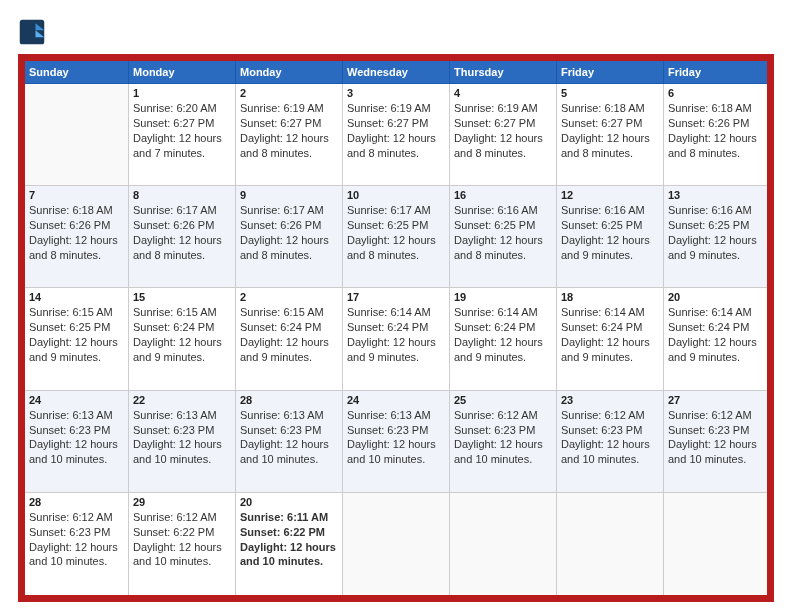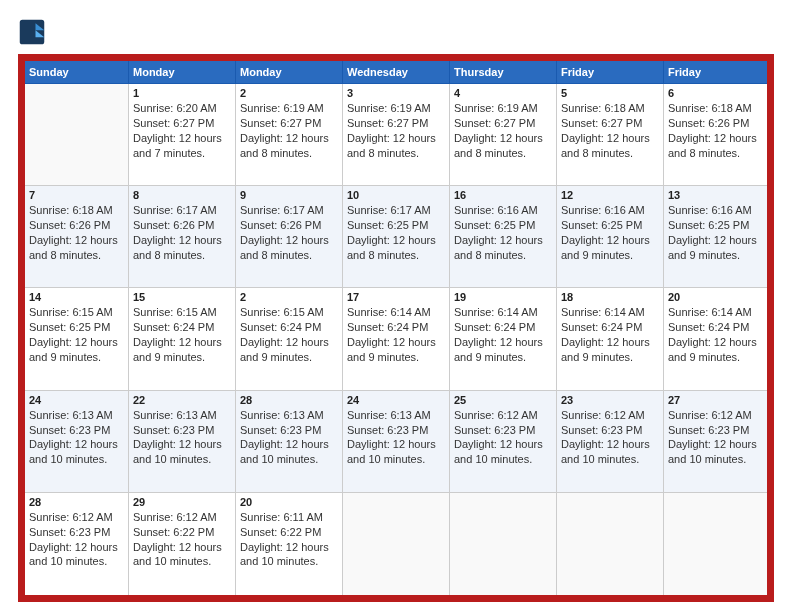--- a/index.html
+++ b/index.html
@@ -338,21 +338,21 @@
           </td>
           <td>
             <span class="day-num">29</span>
             <div class="day-info" style="white-space: pre-line;">Sunrise: 6:12 AM
 Sunset: 6:22 PM
 Daylight: 12 hours
 and 10 minutes.</div>
           </td>
           <td>
             <span class="day-num">20</span>
-            <div class="day-info" style="white-space: pre-line;">Sunrise: 6:11 AM
+            <div class="day-info" style="white-space: pre-line; font-weight: bold;">Sunrise: 6:11 AM
 Sunset: 6:22 PM
 Daylight: 12 hours
 and 10 minutes.</div>
           </td>
           <td class="empty-cell"></td>
           <td class="empty-cell"></td>
           <td class="empty-cell"></td>
           <td class="empty-cell"></td>
         </tr>
       </tbody>

